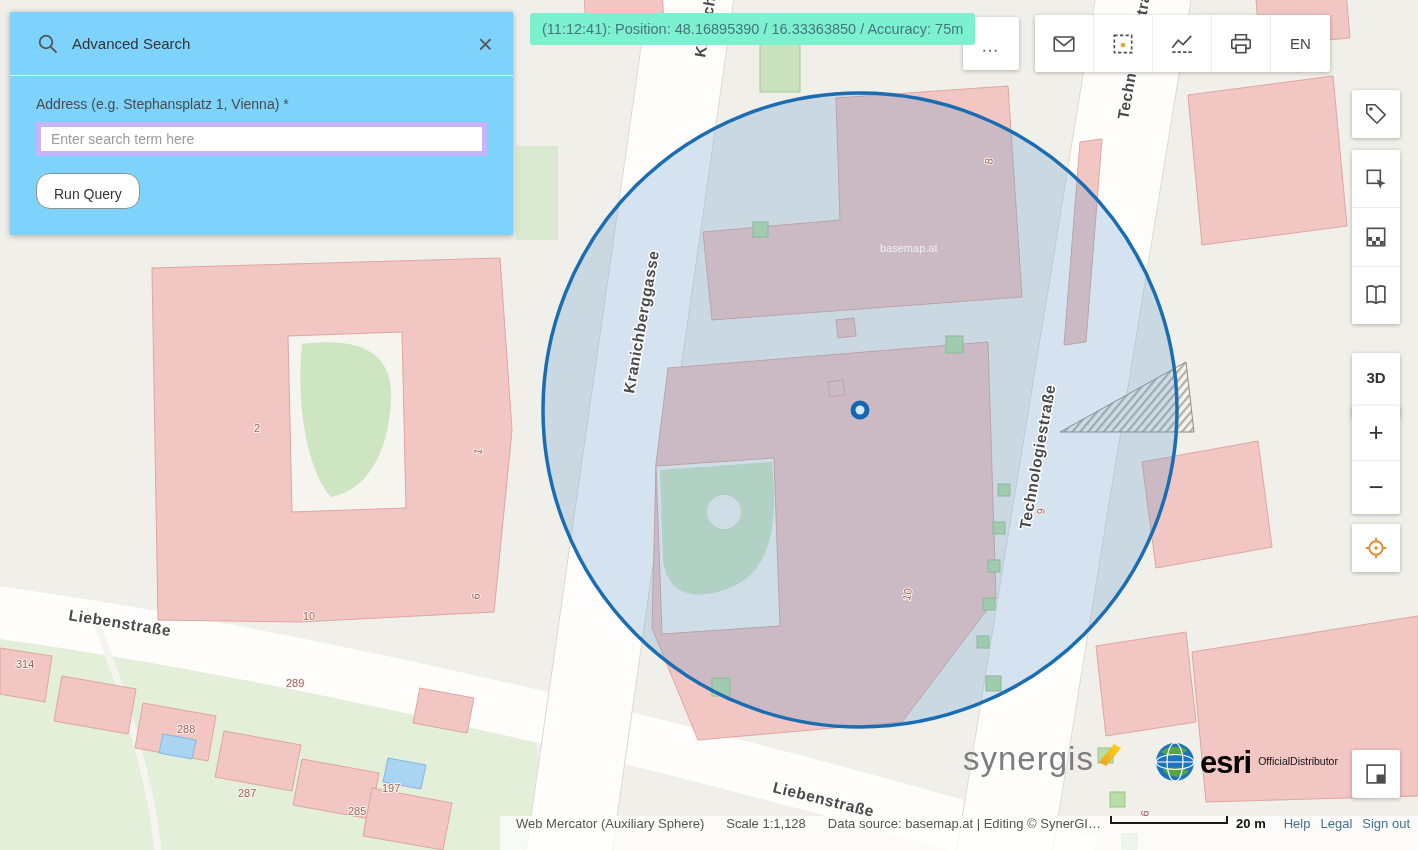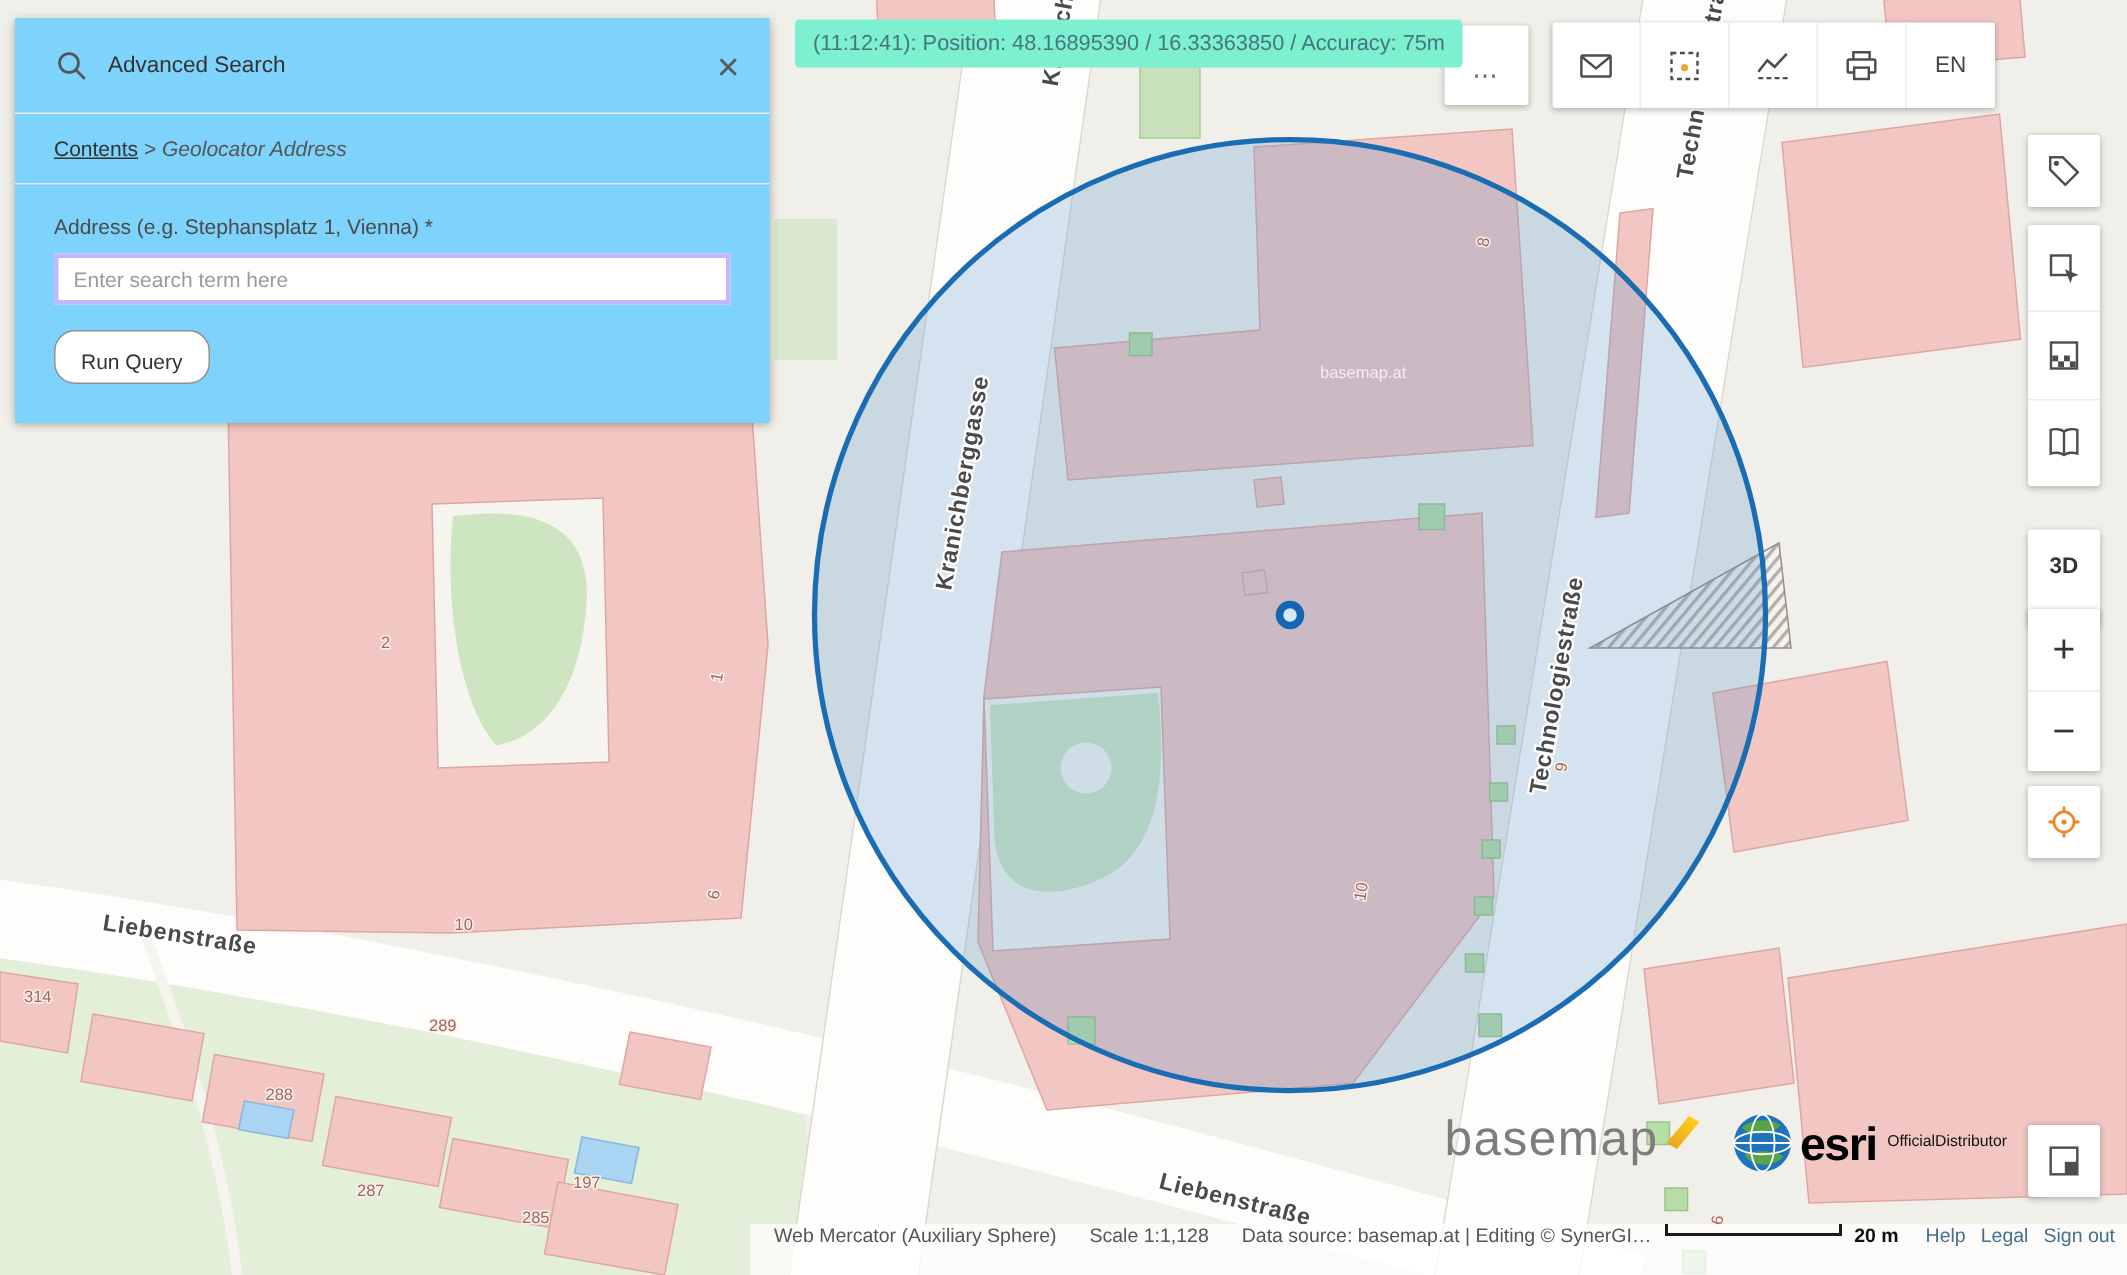--- a/index.html
+++ b/index.html
@@ -16,21 +16,21 @@
   .panel{position:absolute;left:10px;top:12px;width:503px;background:#7dd3fc;
          box-shadow:0 1px 6px rgba(0,0,0,.3);z-index:10}
   .panel-header{display:flex;align-items:center;height:63px;padding:0 20px 0 26px;border-bottom:1px solid #ececec}
   .panel-title{font-size:15px;color:#333;margin-left:12px;flex:1}
   .close-btn{background:none;border:none;font-size:26px;color:#5a5a5a;line-height:1;padding:0;cursor:pointer;font-family:inherit}
   .breadcrumb{padding:15px 26px;font-size:14px;color:#555;border-bottom:1px solid #e4e4e4}
   .breadcrumb a{color:#333;text-decoration:underline;cursor:pointer}
   .breadcrumb em{font-style:italic;color:#555}
   .panel-body{padding:20px 26px 26px}
   .field-label{display:block;font-size:14px;color:#4a4a4a;margin-bottom:10px}
-  .addr-input{width:100%;box-sizing:border-box;height:34px;border:3px solid #c4b5fd;
+  .addr-input{width:100%;box-sizing:border-box;height:34px;border:5px solid #c4b5fd;
               padding:0 10px;font-size:14px;color:#333;font-family:inherit}
   .addr-input::placeholder{color:#9b9b9b}
   .run-btn{margin-top:17px;height:36px;padding:12px 17px;background:#fff;border:1px solid #8f8f8f;
            border-radius:14px;font-size:14px;color:#333;cursor:pointer;font-family:inherit}
 
   
   .badge{position:absolute;left:530px;top:13px;height:32px;line-height:32px;padding:0 12px;
          background:#7df0d0;border-radius:3px;font-size:14.5px;color:#44767f;white-space:nowrap;z-index:7}
 
   
@@ -190,25 +190,20 @@
 
 <div class="panel">
   <div class="panel-header">
     <svg width="24" height="24" viewBox="0 0 24 24">
       <circle cx="10" cy="10" r="6.3" fill="none" stroke="#555" stroke-width="1.8"></circle>
       <line x1="14.8" y1="14.8" x2="20.5" y2="20.5" stroke="#555" stroke-width="1.8"></line>
     </svg>
     <span class="panel-title">Advanced Search</span>
     <button class="close-btn">×</button>
   </div>
-  <div class="breadcrumb">
-    <a>Contents</a>
-    <span>&gt;</span>
-    <em>Geolocator Address</em>
-  </div>
   <div class="panel-body">
     <label class="field-label">Address (e.g. Stephansplatz 1, Vienna) *</label>
     <input class="addr-input" type="text" placeholder="Enter search term here" style="">
     <button class="run-btn">Run Query</button>
   </div>
 </div>
 
 <div class="badge">(11:12:41): Position: 48.16895390 / 16.33363850 / Accuracy: 75m</div>
 
 <button class="box more-btn">
@@ -304,21 +299,21 @@
 <div class="box rt rt-overview">
   <button>
     <svg width="26" height="26" viewBox="0 0 24 24">
       <rect x="3.8" y="3.8" width="16.4" height="16.4" fill="none" stroke="#4d4d4d" stroke-width="1.5"></rect>
       <rect x="12.5" y="12.5" width="7.7" height="7.7" fill="#4d4d4d"></rect>
     </svg>
   </button>
 </div>
 
 <div class="logo-syn">
-  <span class="syn-text">basemap</span>
+  <span class="syn-text">synergis</span>
   <svg width="26" height="26" viewBox="0 0 26 26" style="margin-left:3px">
     <defs>
       <linearGradient id="gold" x1="0" y1="1" x2="1" y2="0">
         <stop offset="0" stop-color="#e9a11b"></stop>
           <stop offset="1" stop-color="#ffd41e"></stop>
       </linearGradient>
     </defs>
     <polygon points="2,20 17,2 24,6 9,24" fill="url(#gold)"></polygon>
   </svg>
 </div>

